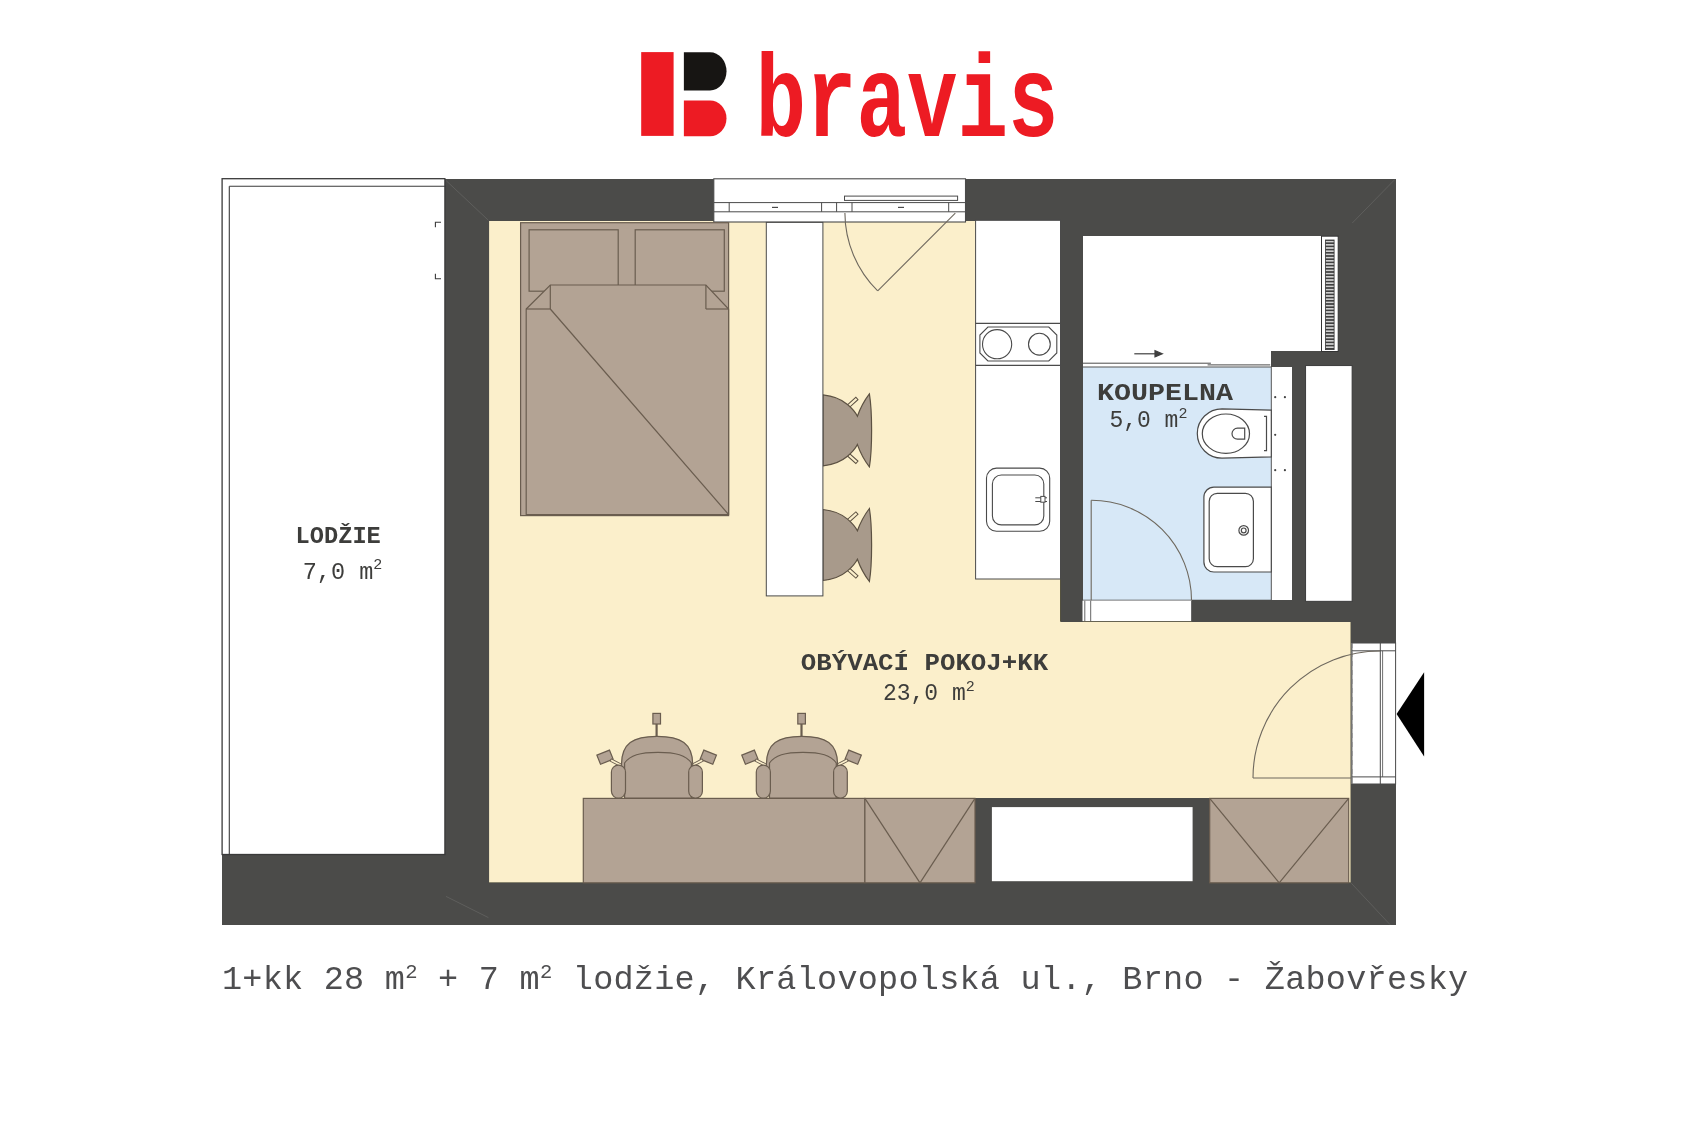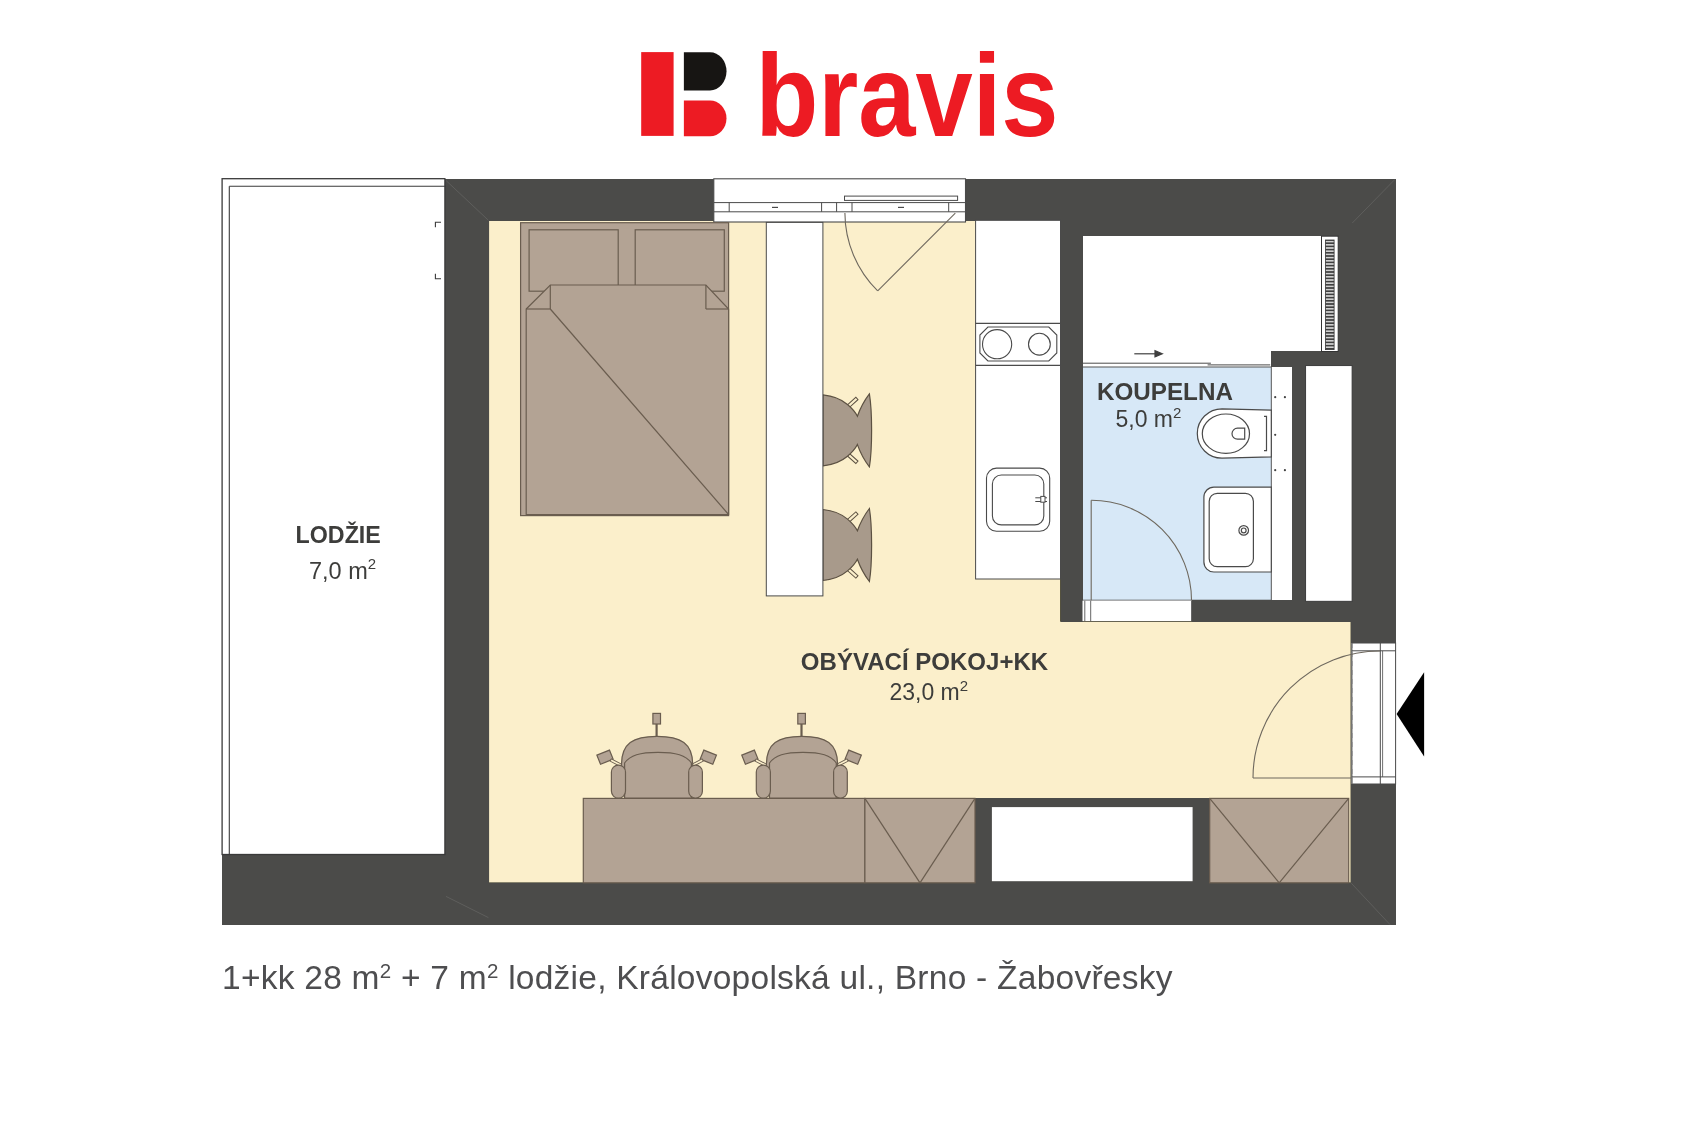--- a/index.html
+++ b/index.html
@@ -1,17 +1,17 @@
 <!DOCTYPE html>
 <html><head>
 <meta charset="utf-8">
 <style>
 html,body{margin:0;padding:0;background:#ffffff;}
 #page{position:relative;width:1699px;height:1131px;background:#ffffff;overflow:hidden;
-font-family:Liberation Sans, sans-serif;}
+font-family:Liberation Mono, monospace;}
 svg{position:absolute;left:0;top:0;}
 </style>
 </head>
 <body>
 <div id="page">
 <svg width="1699" height="1131" viewBox="0 0 1699 1131">
 <defs>
 <pattern id="rad" x="0" y="240" width="9.2" height="3.2" patternUnits="userSpaceOnUse">
 <rect x="0" y="0" width="9.2" height="3.2" fill="#3f3f3f"></rect>
 <rect x="0" y="1" width="9.2" height="1.2" fill="#ffffff"></rect>

